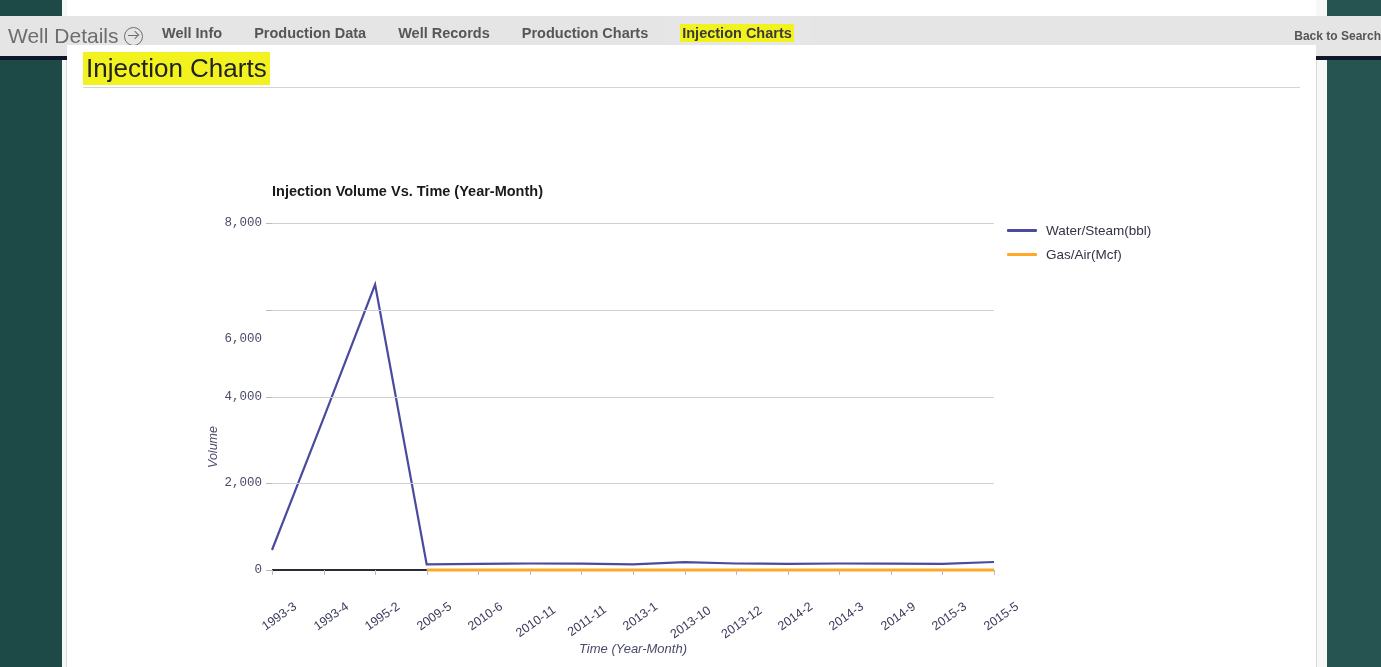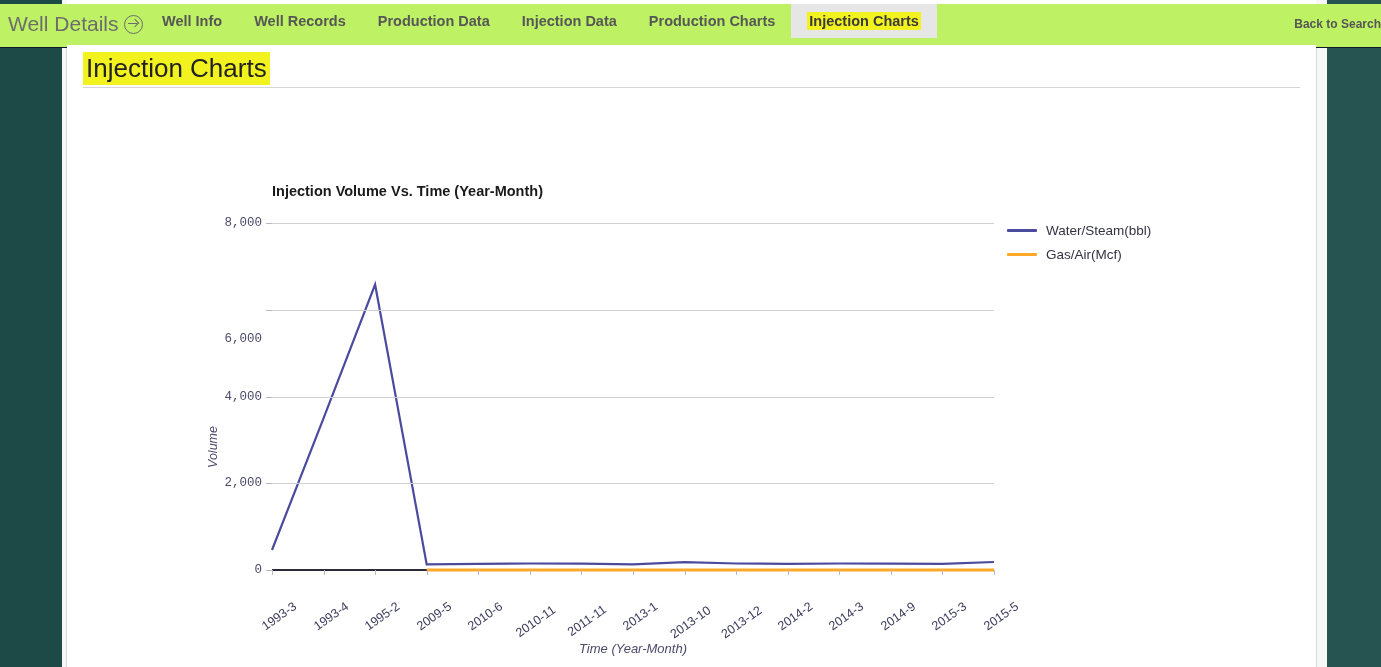--- a/index.html
+++ b/index.html
@@ -35,24 +35,24 @@
   }
   .panel-border-right {
     position: absolute;
     left: 1316px; top: 44px;
     width: 1px; height: 623px;
     background: #d9d9d9;
   }
   
   .navbar {
     position: absolute;
-    left: 0; top: 4px;
+    left: 0; top: 16px;
     width: 1381px; height: 44px;
-    background: #bef264;
-    border-bottom: 1px solid #0f172a;
+    background: #e5e5e5;
+    border-bottom: 4px solid #0f172a;
     box-sizing: border-box;
   }
   .brand {
     position: absolute;
     left: 8px; top: 8px;
     font-size: 21px;
     color: #6d6d6d;
     font-weight: 400;
     white-space: nowrap;
     display: flex;
@@ -269,27 +269,24 @@
 <div class="navbar">
   <div class="brand">
     <span>Well Details</span>
     <span class="brand-icon"></span>
   </div>
   <div class="nav-tabs" id="nav-tabs">
       <div class="nav-tab">
         <span class="nav-tab-label">Well Info</span>
       </div>
       <div class="nav-tab">
+        <span class="nav-tab-label">Production Data</span>
+      </div>
+      <div class="nav-tab">
         <span class="nav-tab-label">Well Records</span>
-      </div>
-      <div class="nav-tab">
-        <span class="nav-tab-label">Production Data</span>
-      </div>
-      <div class="nav-tab">
-        <span class="nav-tab-label">Injection Data</span>
       </div>
       <div class="nav-tab">
         <span class="nav-tab-label">Production Charts</span>
       </div>
       <div class="nav-tab active">
         <span class="nav-tab-label">Injection Charts</span>
       </div>
     </div>
   <div class="back-link">Back to Search</div>
 </div>

